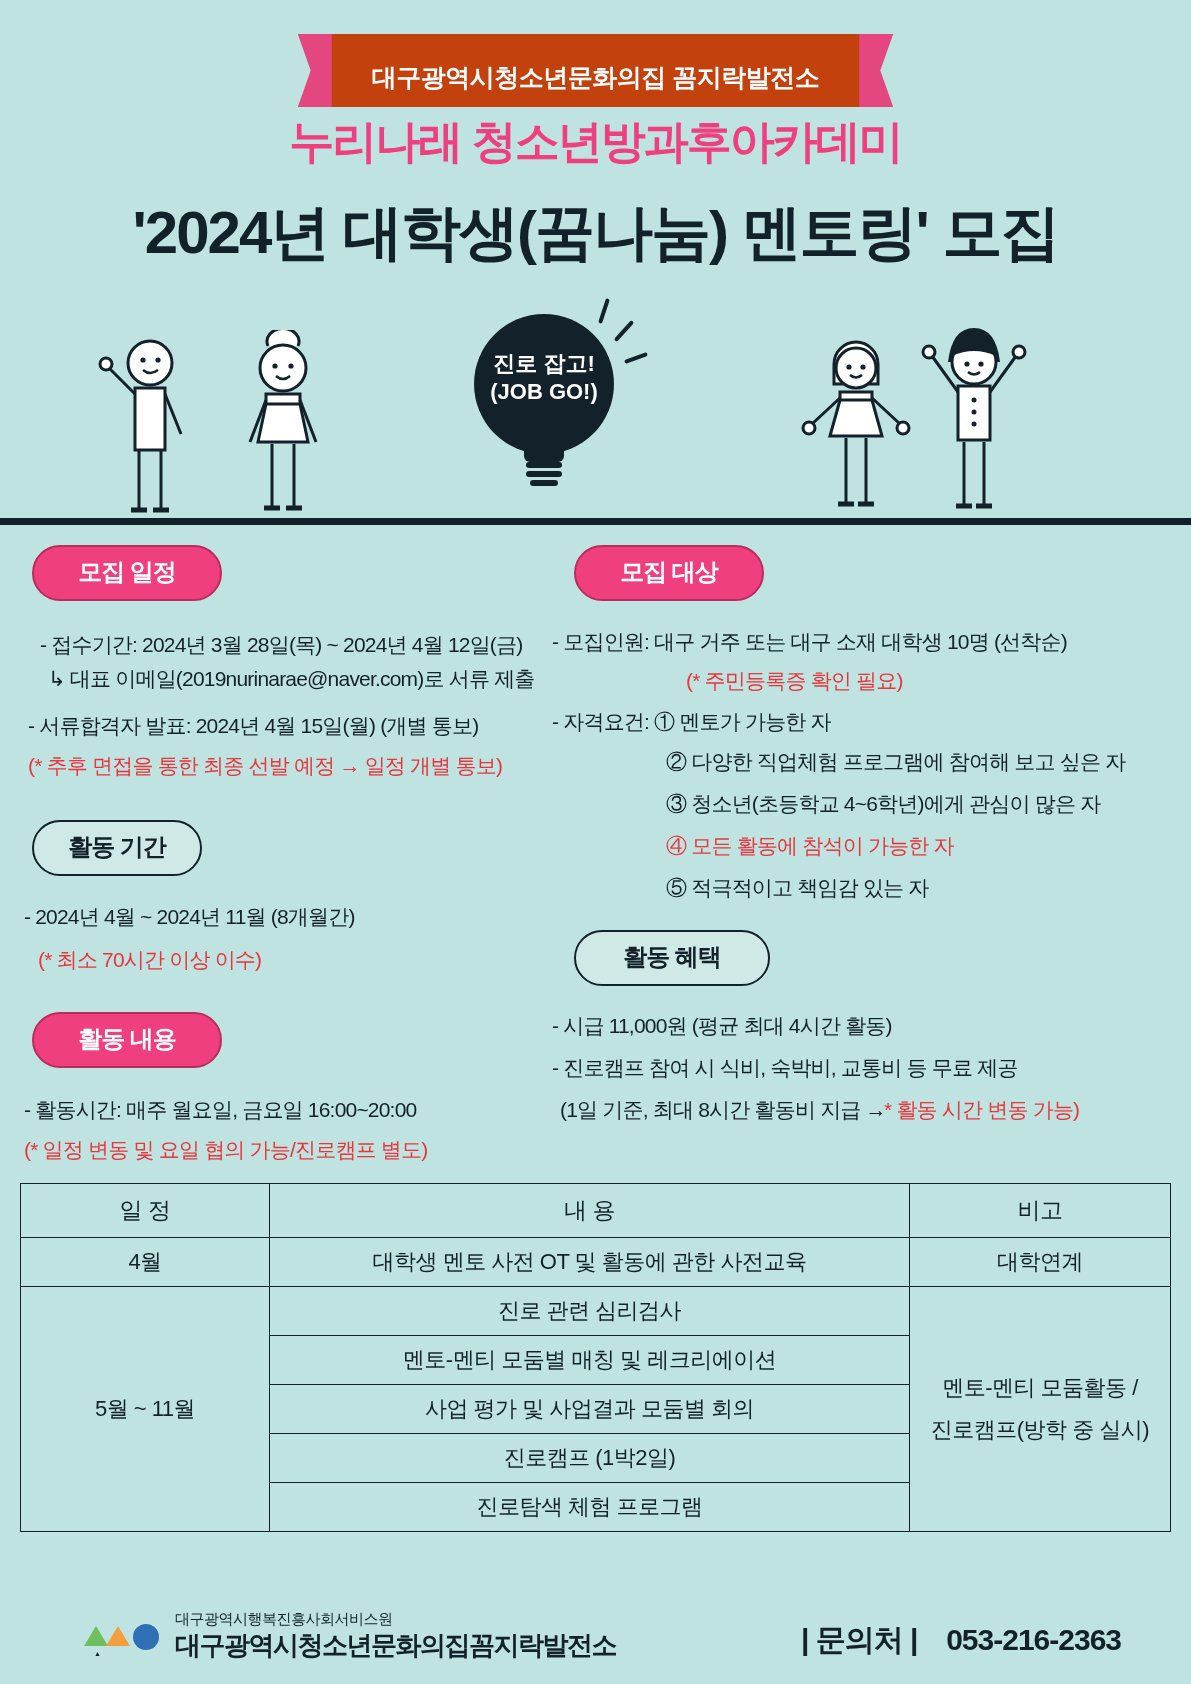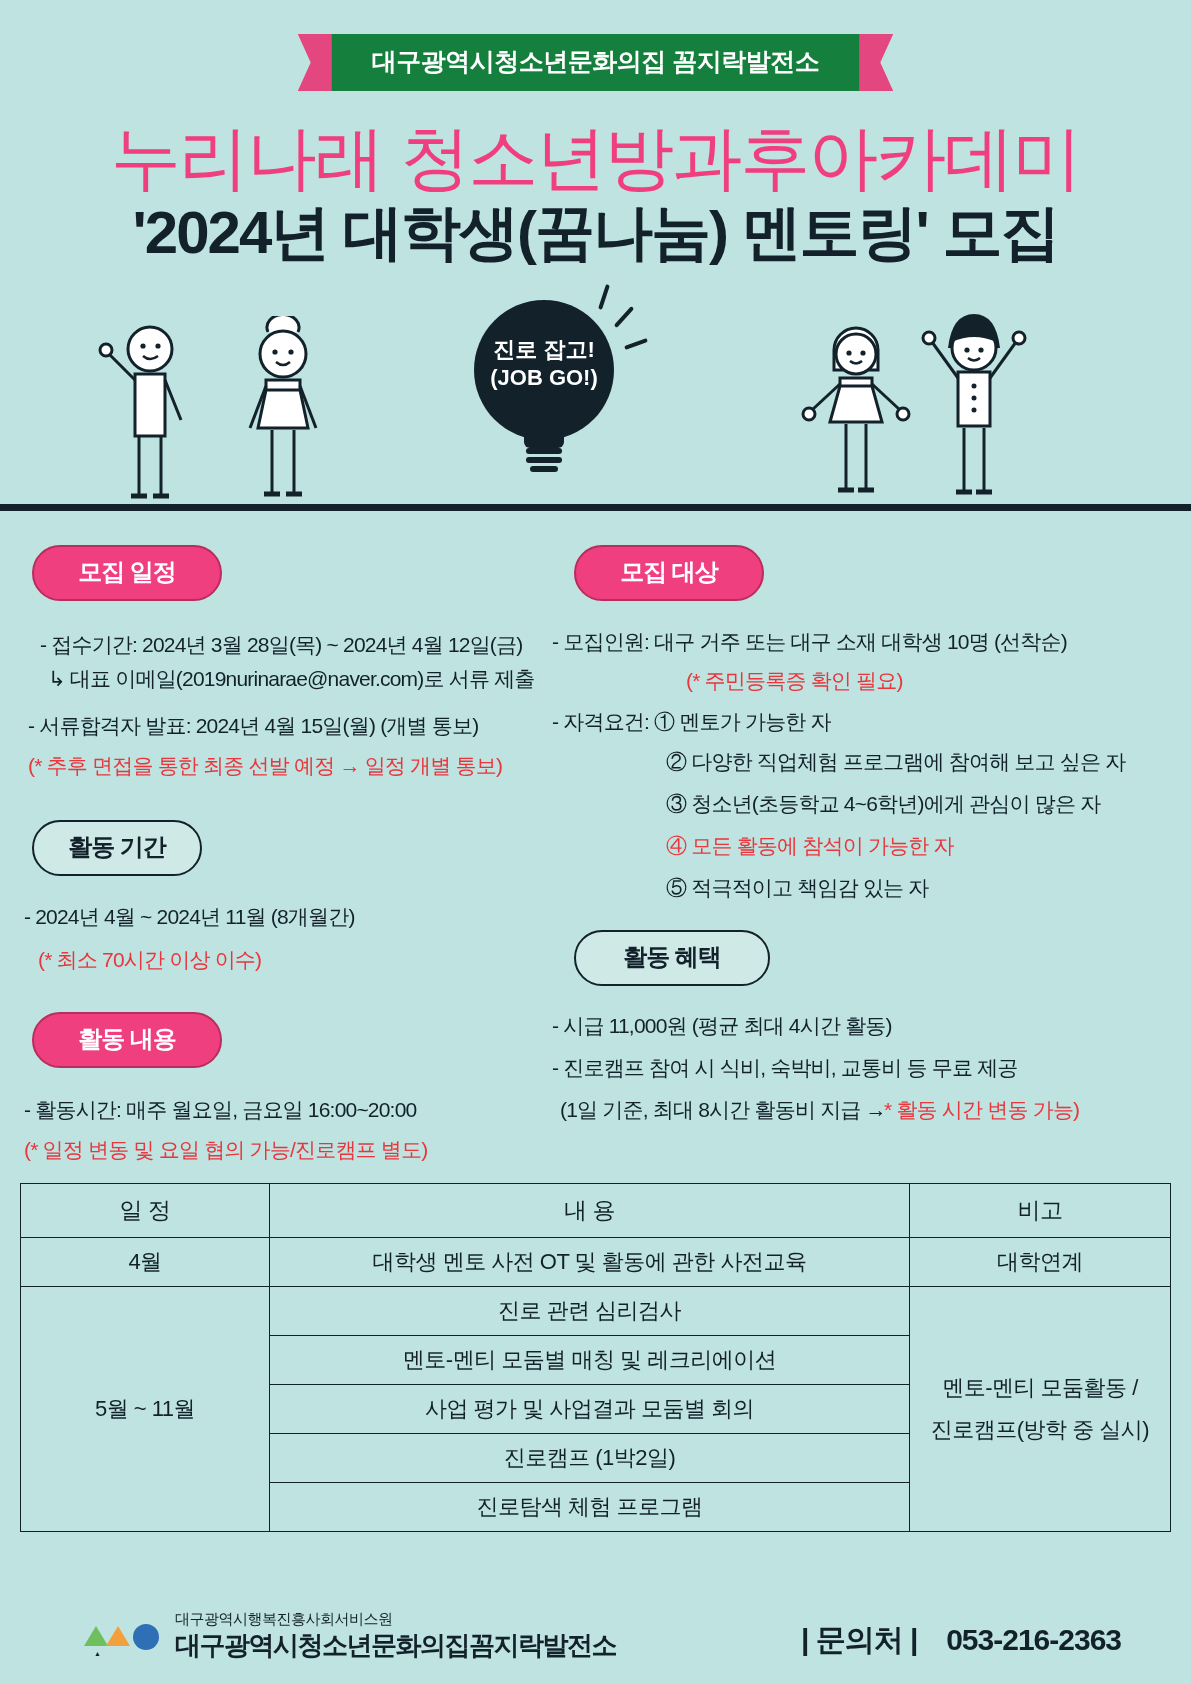--- a/index.html
+++ b/index.html
@@ -11,52 +11,52 @@
     overflow: hidden;
   }
 
   
   .ribbon-wrap {
     position: absolute; top: 34px; left: 0; right: 0;
     display: flex; justify-content: center;
   }
   .ribbon {
     position: relative;
-    background: #15803d;
+    background: #c2410c;
     color: #ffffff;
     font-size: 25px; font-weight: bold;
-    padding: 11px 46px 13px 46px;
+    padding: 27px 46px 13px 46px;
     letter-spacing: -0.5px;
   }
   .ribbon::before, .ribbon::after {
     content: ""; position: absolute; top: 0; width: 34px; height: 100%;
     background: #e4477f;
   }
   .ribbon::before { left: -28px; clip-path: polygon(0 0, 100% 0, 100% 100%, 0 100%, 38% 50%); }
   .ribbon::after  { right: -28px; clip-path: polygon(0 0, 100% 0, 62% 50%, 100% 100%, 0 100%); }
 
   
   .title1 {
     position: absolute; top: 112px; left: 0; right: 0;
     text-align: center;
-    font-size: 70px; font-weight: normal;
+    font-size: 45px; font-weight: bold;
     color: #ef3f7e;
     letter-spacing: -2px;
   }
   .title2 {
     position: absolute; top: 193px; left: 0; right: 0;
     text-align: center;
     font-size: 60px; font-weight: bold;
     color: #13212b;
     letter-spacing: -2px;
   }
 
   
   .hero {
-    position: absolute; top: 286px; left: 0; width: 1011px; height: 225px;
+    position: absolute; top: 300px; left: 0; width: 1011px; height: 225px;
   }
   .ground {
     position: absolute; bottom: 0; left: 0; width: 1191px; height: 7px;
     background: #13212b;
   }
   .bulb {
     position: absolute; left: 474px; top: 14px; width: 140px; height: 170px;
   }
   .bulb-globe {
     position: absolute; left: 0; top: 0; width: 140px; height: 140px;

